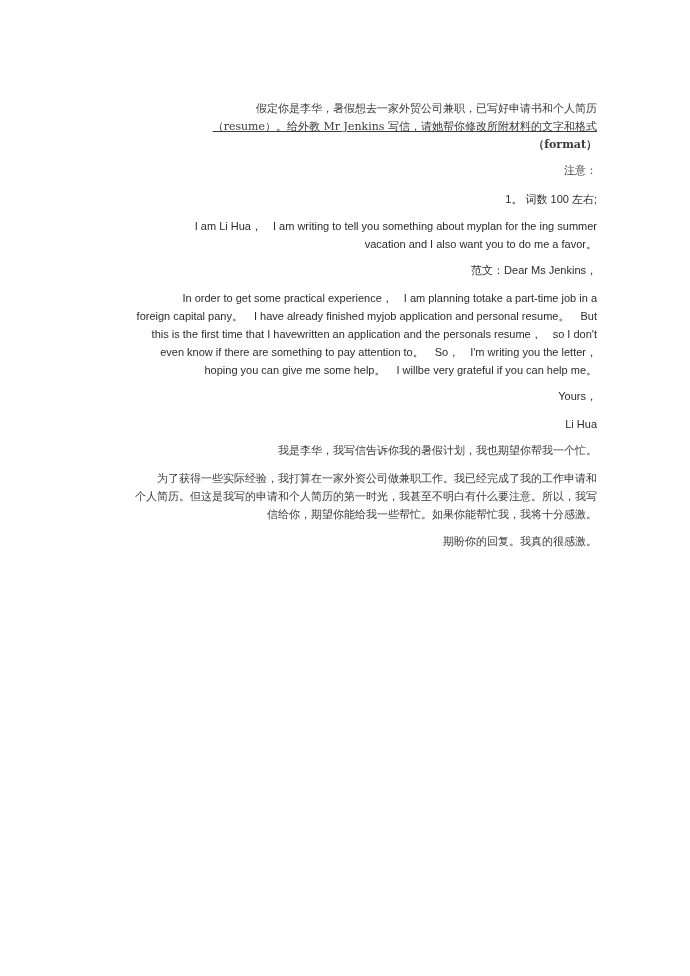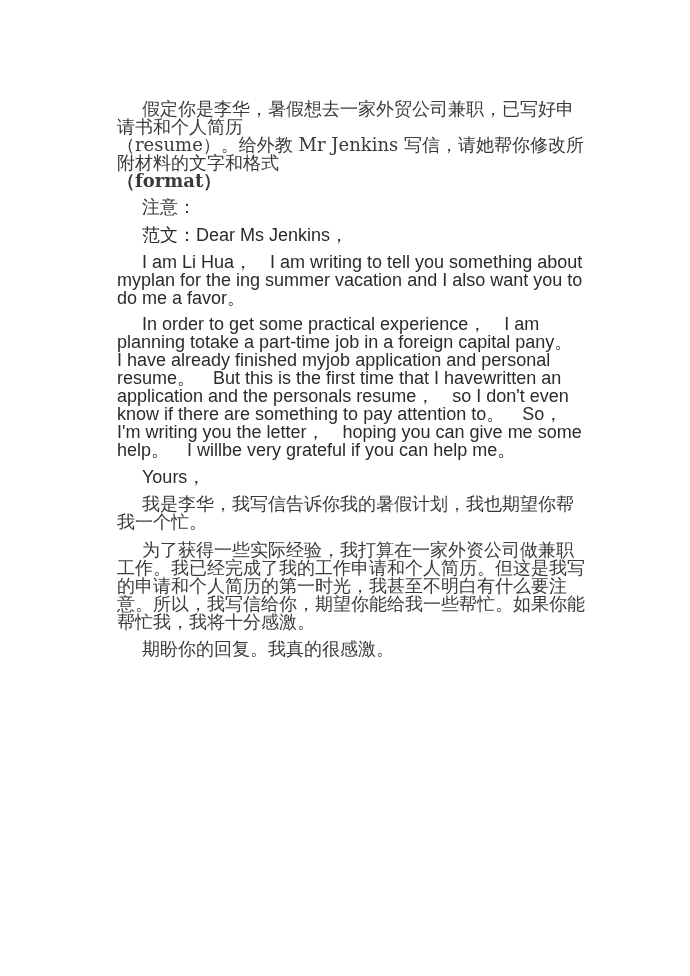--- a/index.html
+++ b/index.html
@@ -8,58 +8,61 @@
       background: #ffffff;
     }
     body {
       width: 690px;
       height: 976px;
       position: relative;
       overflow: hidden;
     }
     .page {
       position: absolute;
-      left: 117px;
+      left: 127px;
       top: 100px;
       width: 470px;
       color: #2b2b2b;
       font-family: "Liberation Sans", "DejaVu Sans", sans-serif;
-      font-size: 18px;
+      font-size: 11px;
       line-height: 18px;
+      text-align: right;
     }
     .p {
       margin: 0 0 8.4px 0;
       text-indent: 25px;
       word-wrap: break-word;
     }
     .cn {
       font-family: "DejaVu Serif", "Liberation Serif", serif;
       color: #3a3a3a;
     }
     .line { display: block; }
     .gap-s { margin-bottom: 9.5px; }
   </style>
 </head>
 <body>
 
 <div class="page">
 
   <div class="p cn" style="margin-bottom:8px;">
     <span class="line">假定你是李华，暑假想去一家外贸公司兼职，已写好申请书和个人简历</span>
-    <span class="line" style="text-indent:0;">（resume）。给外教 Mr Jenkins 写信，请她帮你修改所附材料的文字和格式</span>
+    <span class="line" style="text-indent:0;text-decoration:underline;">（resume）。给外教 Mr Jenkins 写信，请她帮你修改所附材料的文字和格式</span>
     <span class="line" style="text-indent:0;font-weight:bold;">（format）</span>
   </div>
 
   <p class="p cn gap-s">注意：</p>
+  <p class="p gap-s">1。 词数 100 左右;</p>
+
+  <p class="p">I am Li Hua，　I am writing to tell you something about myplan for the ing summer vacation and I also want you to do me a favor。</p>
 
   <p class="p gap-s">范文：Dear Ms Jenkins，</p>
-
-  <p class="p">I am Li Hua，　I am writing to tell you something about myplan for the ing summer vacation and I also want you to do me a favor。</p>
   <p class="p">In order to get some practical experience，　I am planning totake a part-time job in a foreign capital pany。　I have already finished myjob application and personal resume。　But this is the first time that I havewritten an application and the personals resume，　so I don't even know if there are something to pay attention to。　So，　I'm writing you the letter，　hoping you can give me some help。　I willbe very grateful if you can help me。</p>
 
   <p class="p gap-s">Yours，</p>
+  <p class="p gap-s">Li Hua</p>
 
 
   <p class="p cn gap-s">我是李华，我写信告诉你我的暑假计划，我也期望你帮我一个忙。</p>
   <p class="p cn gap-s">为了获得一些实际经验，我打算在一家外资公司做兼职工作。我已经完成了我的工作申请和个人简历。但这是我写的申请和个人简历的第一时光，我甚至不明白有什么要注意。所以，我写信给你，期望你能给我一些帮忙。如果你能帮忙我，我将十分感激。</p>
   <p class="p cn">期盼你的回复。我真的很感激。</p>
 
 </div>
 
 </body></html>

